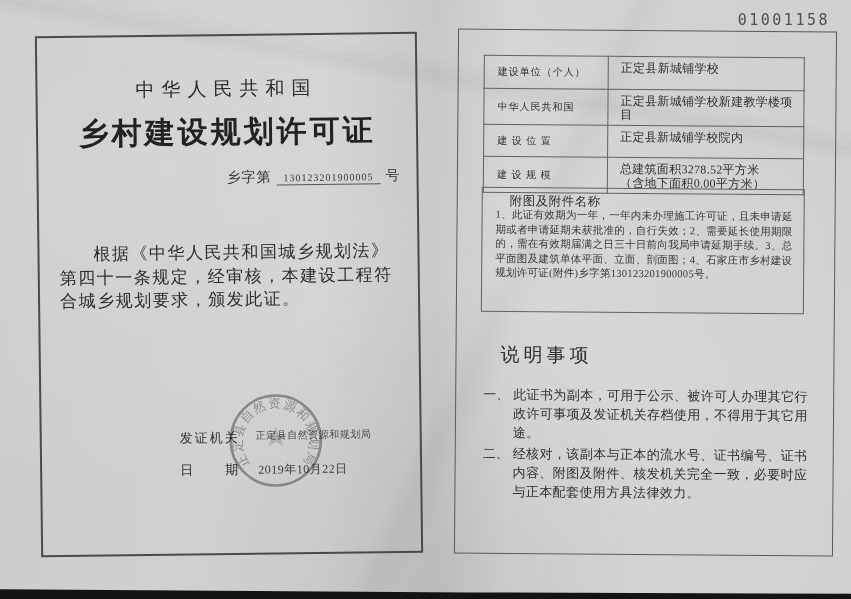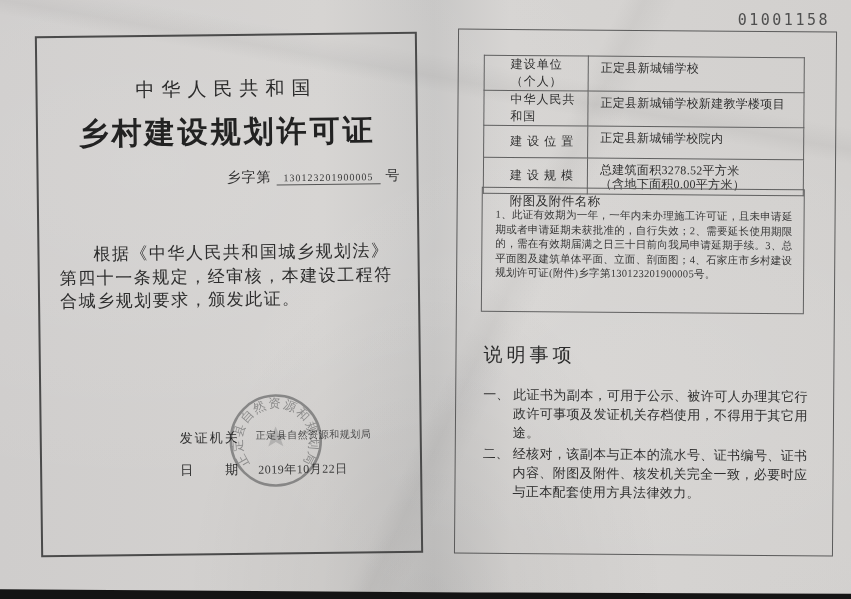--- a/index.html
+++ b/index.html
@@ -72,40 +72,40 @@
   .page-right {
     position:absolute; left:456px; top:30px; width:379px; height:525px;
     border:1px solid #5a5a5a; transform:rotate(0.45deg);
   }
   .detail-table {
     position:absolute; left:25px; top:25px; width:321px;
     border-collapse:collapse;
   }
   .detail-table td { border:1px solid #606060; vertical-align:middle; }
   .detail-table td.lbl {
-    width:104px; padding-left:26px; font-size:12px; letter-spacing:1px; color:#2f2f2f;
+    width:124px; padding-left:13px; font-size:10px; letter-spacing:1px; color:#2f2f2f;
   }
   .detail-table td.val {
     padding:4px 6px 3px 12px; font-size:12px; color:#2f2f2f; vertical-align:top; letter-spacing:0.3px;
   }
   .detail-table tr:nth-child(1) td { height:33px; }
   .detail-table tr:nth-child(2) td { height:30px; }
   .detail-table tr:nth-child(3) td { height:32px; }
   .detail-table tr:nth-child(4) td { height:33px; }
   .detail-table td.val div { line-height:14px; }
 
   .attach-box {
     position:absolute; left:24px; top:157px; width:323px; height:125px;
     border:1px solid #606060; padding:5px 10px 0 13px;
   }
   .attach-title { font-size:12.5px; color:#2f2f2f; letter-spacing:0.5px; margin-left:14px; margin-bottom:-2px; }
   .attach-text  { font-size:10.5px; line-height:14.5px; color:#383838; letter-spacing:0.3px; }
 
   .notes-title {
-    position:absolute; left:27px; top:312px;
+    position:absolute; left:44px; top:312px;
     font-size:19px; letter-spacing:4px; color:#2c2c2c; font-weight:500;
   }
   .notes-list { position:absolute; left:27px; top:355px; width:326px; }
   .note-item { display:flex; margin-bottom:2px; }
   .note-marker { flex:0 0 30px; font-size:13px; color:#2f2f2f; line-height:19px; }
   .note-text  { flex:1; font-size:13px; line-height:19px; color:#2f2f2f; letter-spacing:0.4px; }
 
   .bottom-band {
     position:absolute; left:0; right:0; bottom:0; height:11px; background:#141414;
     clip-path:polygon(0 12%, 55% 40%, 100% 52%, 100% 100%, 0 100%);

